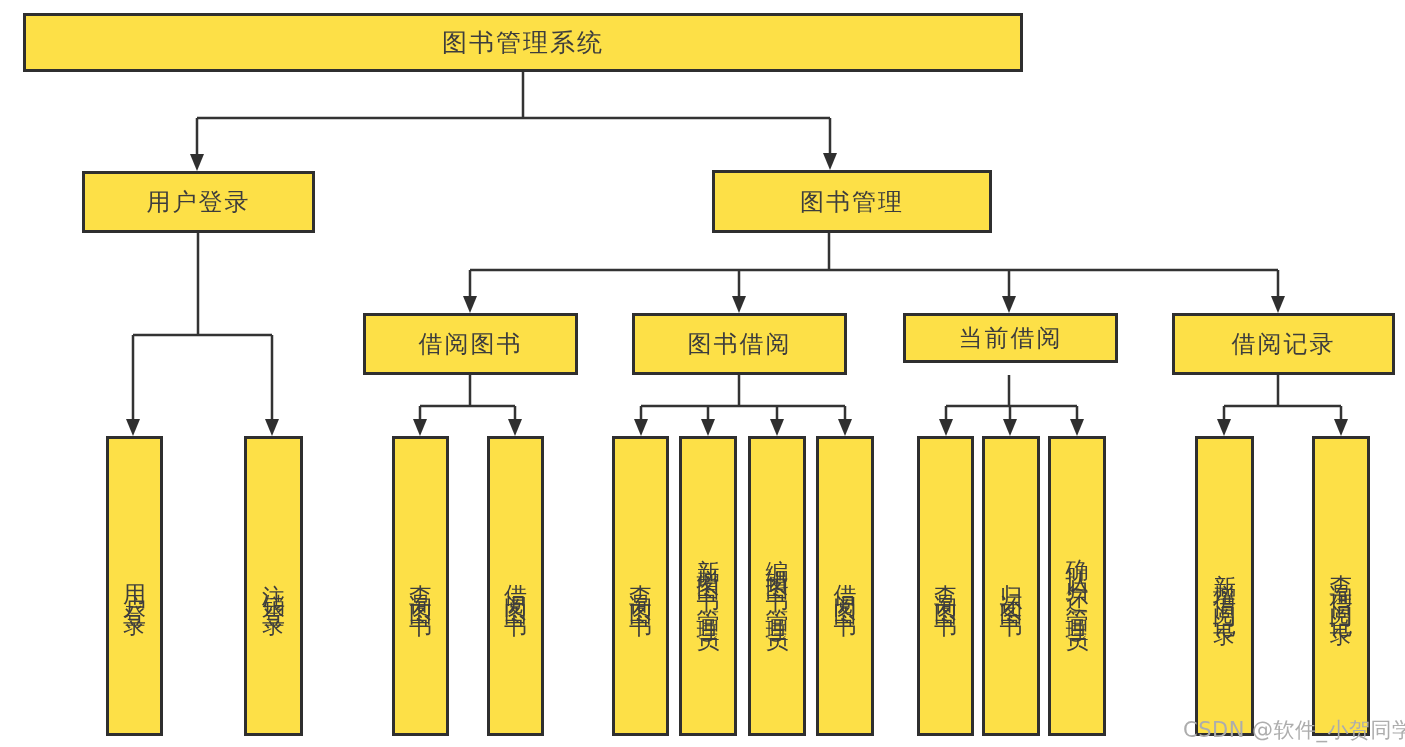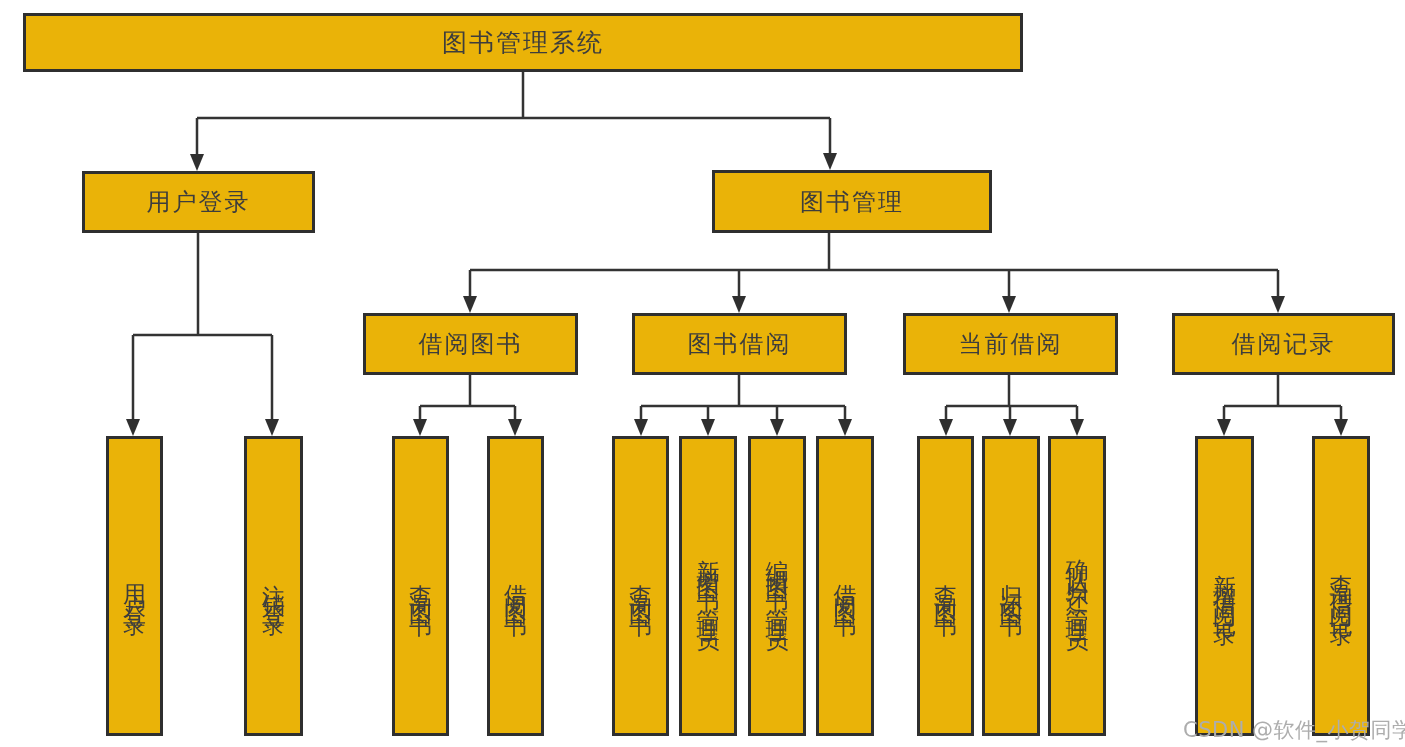--- a/index.html
+++ b/index.html
@@ -4,21 +4,21 @@
 <style>
   html,body { margin:0; padding:0; background:#ffffff; }
   .stage {
     position:relative; width:1405px; height:747px; overflow:hidden;
     background:#ffffff;
     font-family:"DejaVu Sans","Liberation Sans",sans-serif;
   }
   .connectors { position:absolute; left:0; top:0; z-index:1; }
   .box {
     position:absolute; box-sizing:border-box; z-index:2;
-    border:3px solid #2f2f2f; background:#eab308;
+    border:3px solid #2f2f2f; background:#fde047;
     display:flex; align-items:center; justify-content:center;
     color:#3d3d3d;
   }
   .h   { font-size:24px; letter-spacing:2px; white-space:nowrap; }
   .root{ font-size:25px; }
   .v   {
     writing-mode:vertical-rl; text-orientation:mixed;
     font-size:23px; letter-spacing:10px; line-height:1;
     text-align:center;
   }
@@ -90,21 +90,21 @@
     </g>
   </svg>
 
   <div class="box h root" style="left:23px;top:13px;width:1000px;height:59px">图书管理系统</div>
 
   <div class="box h" style="left:82px;top:171px;width:233px;height:62px">用户登录</div>
   <div class="box h" style="left:712px;top:170px;width:280px;height:63px">图书管理</div>
 
   <div class="box h" style="left:363px;top:313px;width:215px;height:62px">借阅图书</div>
   <div class="box h" style="left:632px;top:313px;width:215px;height:62px">图书借阅</div>
-  <div class="box h" style="left:903px;top:313px;width:215px;height:62px">当前借阅</div>
+  <div class="box h" style="left:903px;top:313px;width:215px;height:50px">当前借阅</div>
   <div class="box h" style="left:1172px;top:313px;width:223px;height:62px">借阅记录</div>
 
   <div class="box v" style="left:106px;top:436px;width:57px;height:300px">用户登录</div>
   <div class="box v" style="left:244px;top:436px;width:59px;height:300px">注销登录</div>
 
   <div class="box v" style="left:392px;top:436px;width:57px;height:300px">查询图书</div>
   <div class="box v" style="left:487px;top:436px;width:57px;height:300px">借阅图书</div>
 
   <div class="box v" style="left:612px;top:436px;width:57px;height:300px">查询图书</div>
   <div class="box v" style="left:679px;top:436px;width:58px;height:300px">新增图书（管理员）</div>

